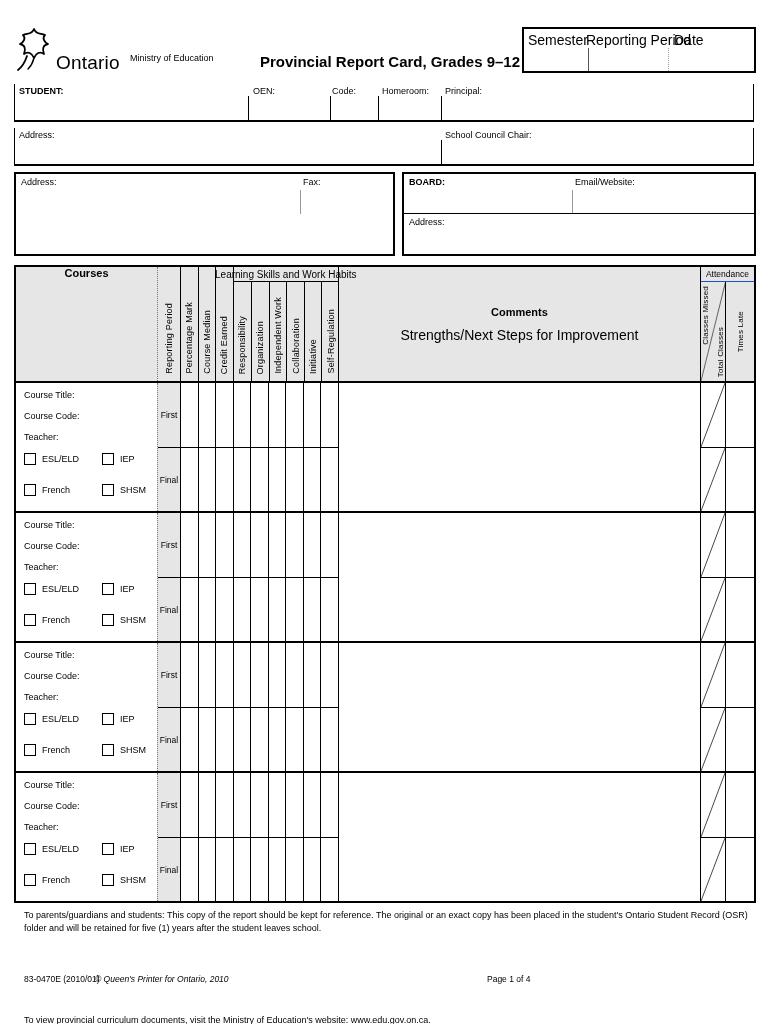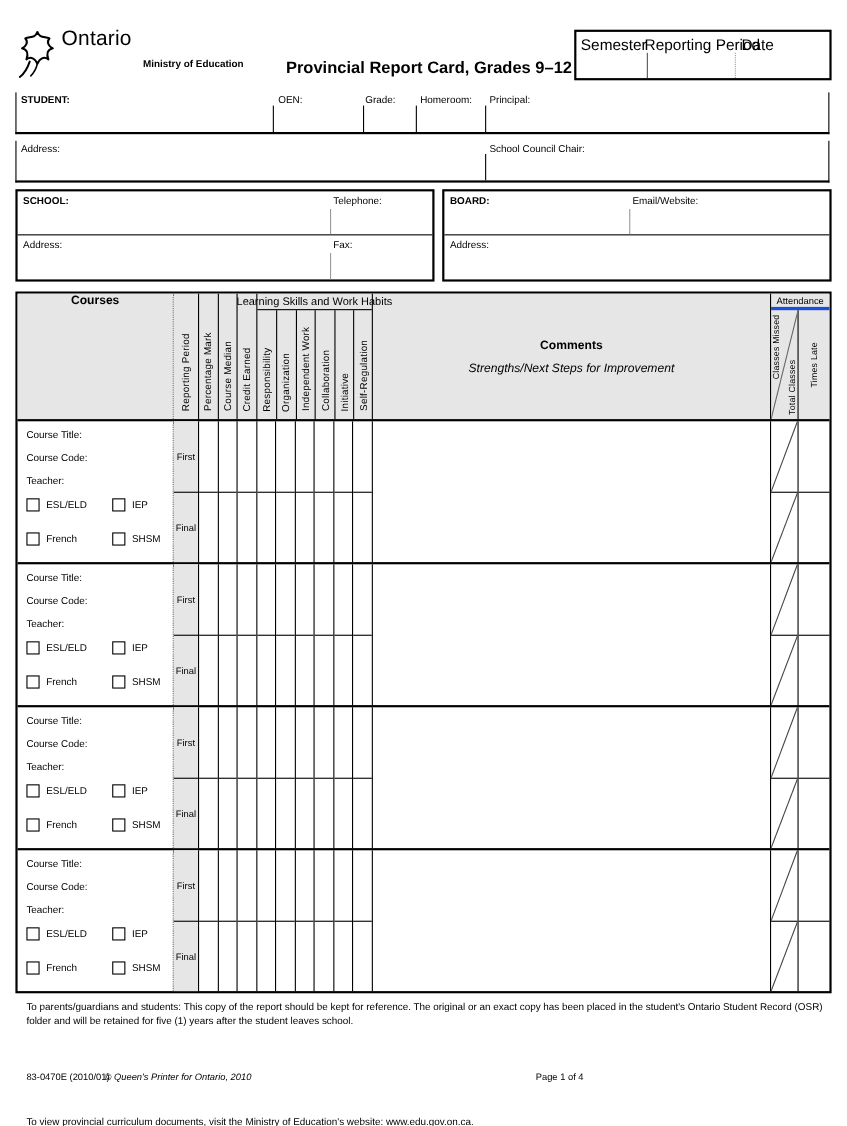--- a/index.html
+++ b/index.html
@@ -4,24 +4,24 @@
 <style>
   * { margin:0; padding:0; box-sizing:border-box; }
   html,body { background:#fff; }
   .page {
     position:relative; width:770px; height:1024px; background:#fff;
     font-family:"Liberation Sans","DejaVu Sans",sans-serif; color:#000; overflow:hidden;
   }
   .abs { position:absolute; }
 
   
-  .logo { left:14px; top:26px; display:flex; }
+  .logo { left:14px; top:26px; display:flex; align-items:flex-end; }
   .logo svg { display:block; }
   .logo-word { font-size:19px; letter-spacing:0.2px; margin-left:2px; line-height:1; padding-bottom:2px; }
-  .ministry { left:130px; top:53px; font-size:9px; font-weight:bold; }
+  .ministry { left:130px; top:53px; font-size:9px; font-weight:normal; }
   .doc-title { left:232px; top:53px; width:316px; text-align:center; font-size:15px; font-weight:bold; }
 
   .sem-box { left:522px; top:27px; width:234px; height:46px; border:2px solid #000; }
   .sem-box .lbl { position:absolute; top:3px; font-size:14px; }
   .sem-d { position:absolute; top:19px; bottom:0; border-left:1px solid #555; }
   .sem-d.dotted { border-left:1px dotted #999; }
 
   
   .field-box { left:14px; width:740px; height:38px;
     border-left:1px solid #000; border-right:1px solid #000; border-bottom:2px solid #000; }
@@ -51,23 +51,23 @@
     white-space:nowrap; letter-spacing:0.2px; }
   .skills-group { width:105.3px; border-left:1px solid #000; display:flex; flex-direction:column; }
   .lswh-box { height:15px; border-bottom:1px solid #000; display:flex; align-items:center;
     justify-content:center; font-size:10px; white-space:nowrap; }
   .skills-cells { flex:1; display:flex; }
   .skills-cells .ncol:first-child { border-left:none; }
   .skills-cells .ncol { height:100%; }
   .th-comments { width:362px; border-left:1px solid #000; display:flex; flex-direction:column;
     align-items:center; justify-content:center; }
   .comments-title { font-weight:bold; font-size:11px; margin-bottom:9px; }
-  .comments-sub { font-size:11px;font-style:italic; }
+  .comments-sub { font-size:14px; }
   .att-group { width:54px; border-left:1px solid #000; display:flex; flex-direction:column; }
-  .att-box { height:15px; border-bottom:3px solid #1d4ed8; display:flex; align-items:center;
+  .att-box { height:15px; border-bottom:1px solid #1d4ed8; display:flex; align-items:center;
     justify-content:center; font-size:8.5px; }
   .att-cells { flex:1; display:flex; }
   .att-c1 { width:25px; position:relative; }
   .att-c2 { width:29px; border-left:1px solid #000; display:flex; align-items:center; justify-content:center; }
   .att-c1 .vtext, .att-c2 .vtext { font-size:8px; }
   .cm-text { position:absolute; left:0px; top:4px; }
   .tc-text { position:absolute; right:0px; bottom:4px; }
   .diag { position:absolute; inset:0; width:100%; height:100%; display:block; }
 
   .course-row { display:flex; height:130px; border-top:2px solid #000; }
@@ -117,21 +117,21 @@
     <div class="sem-d" style="left:64px"></div>
     <div class="sem-d dotted" style="left:144px"></div>
     <div class="farea" style="left:0;width:64px"></div>
     <div class="farea" style="left:65px;width:79px"></div>
     <div class="farea" style="left:145px;right:0"></div>
   </div>
 
   <div class="abs field-box" style="top:84px">
     <span class="lbl bold" style="left:4px">STUDENT:</span>
     <span class="lbl" style="left:238px">OEN:</span>
-    <span class="lbl" style="left:317px">Grade:</span>
+    <span class="lbl" style="left:317px">Code:</span>
     <span class="lbl" style="left:367px">Homeroom:</span>
     <span class="lbl" style="left:430px">Principal:</span>
     <div class="fdiv" style="left:233px"></div>
     <div class="fdiv" style="left:315px"></div>
     <div class="fdiv" style="left:363px"></div>
     <div class="fdiv" style="left:426px"></div>
     <div class="farea" style="left:0;width:233px"></div>
     <div class="farea" style="left:234px;width:81px"></div>
     <div class="farea" style="left:316px;width:47px"></div>
     <div class="farea" style="left:364px;width:62px"></div>
@@ -140,27 +140,20 @@
 
   <div class="abs field-box" style="top:128px">
     <span class="lbl" style="left:4px">Address:</span>
     <span class="lbl" style="left:430px">School Council Chair:</span>
     <div class="fdiv" style="left:426px"></div>
     <div class="farea" style="left:0;width:426px"></div>
     <div class="farea" style="left:427px;right:0"></div>
   </div>
 
   <div class="abs info-box" style="left:14px;width:381px">
-    <div class="irow first">
-      <span class="lbl bold" style="left:5px">SCHOOL:</span>
-      <span class="lbl" style="left:287px">Telephone:</span>
-      <div class="ivline" style="left:284px"></div>
-      <div class="farea" style="left:0;width:284px"></div>
-      <div class="farea" style="left:285px;right:0"></div>
-    </div>
     <div class="irow">
       <span class="lbl" style="left:5px">Address:</span>
       <span class="lbl" style="left:287px">Fax:</span>
       <div class="ivline" style="left:284px"></div>
       <div class="farea" style="left:0;width:284px"></div>
       <div class="farea" style="left:285px;right:0"></div>
     </div>
   </div>
 
   <div class="abs info-box" style="left:402px;width:354px">

